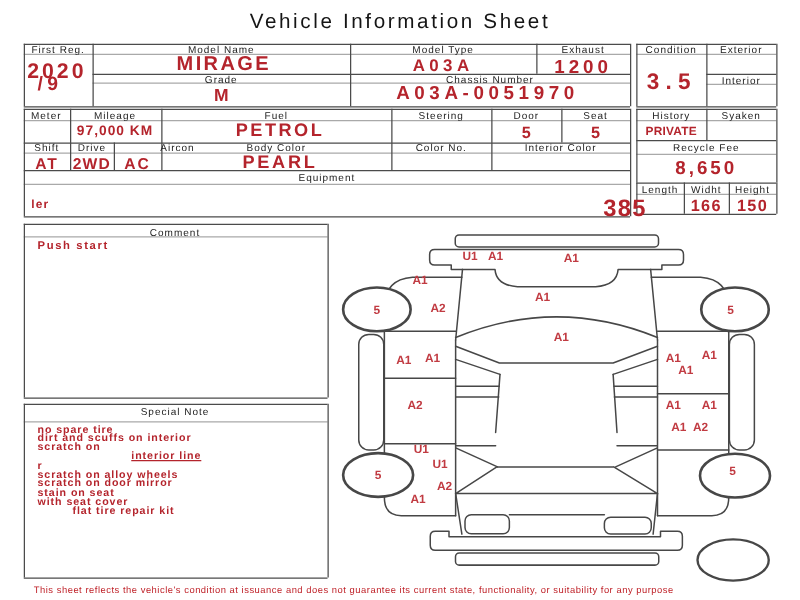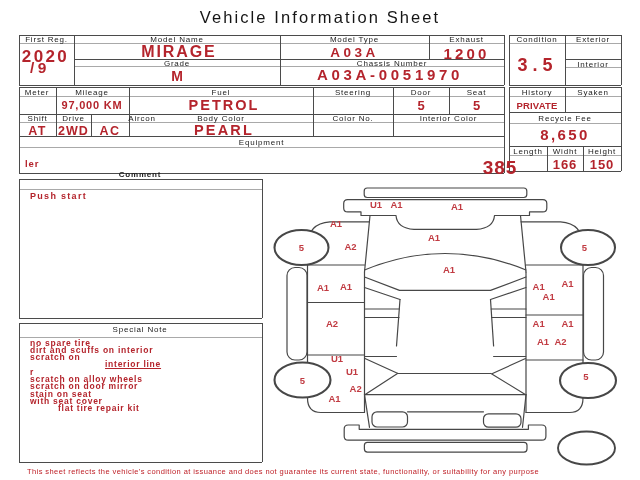--- a/index.html
+++ b/index.html
@@ -144,21 +144,21 @@
 <div class="t L c" style="left:602px;top:147.5px;">Height</div>
 <div class="t R c" style="left:500px;top:157.5px;font-size:19px;letter-spacing:1px;">385</div>
 <div class="t R c" style="left:565px;top:157.5px;font-size:13px;letter-spacing:1px;">166</div>
 <div class="t R c" style="left:602px;top:157.5px;font-size:13px;letter-spacing:1px;">150</div>
 
 <div class="hl" style="left:18.6px;top:179px;width:243px;"></div>
 <div class="ll" style="left:18.6px;top:188.5px;width:243px;"></div>
 <div class="hl" style="left:18.6px;top:317.5px;width:243px;"></div>
 <div class="vl" style="left:18.6px;top:179px;height:138.5px;"></div>
 <div class="vl" style="left:261.5px;top:179px;height:138.5px;"></div>
-<div class="t L c" style="left:140px;top:171px;font-weight:bold;">Comment</div>
+<div class="t L c" style="left:140px;top:183px;">Comment</div>
 <div class="t R" style="left:30px;top:191.5px;font-size:9px;letter-spacing:1.3px;">Push start</div>
 
 <div class="hl" style="left:18.6px;top:322.5px;width:243px;"></div>
 <div class="ll" style="left:18.6px;top:336.5px;width:243px;"></div>
 <div class="hl" style="left:18.6px;top:462px;width:243px;"></div>
 <div class="vl" style="left:18.6px;top:322.5px;height:139.5px;"></div>
 <div class="vl" style="left:261.5px;top:322.5px;height:139.5px;"></div>
 <div class="t L c" style="left:140px;top:325.5px;">Special Note</div>
 <div class="t R" style="left:30px;top:338.5px;font-size:8.5px;letter-spacing:0.75px;">no spare tire</div>
 <div class="t R" style="left:30px;top:345.8px;font-size:8.5px;letter-spacing:0.75px;">dirt and scuffs on interior</div>

